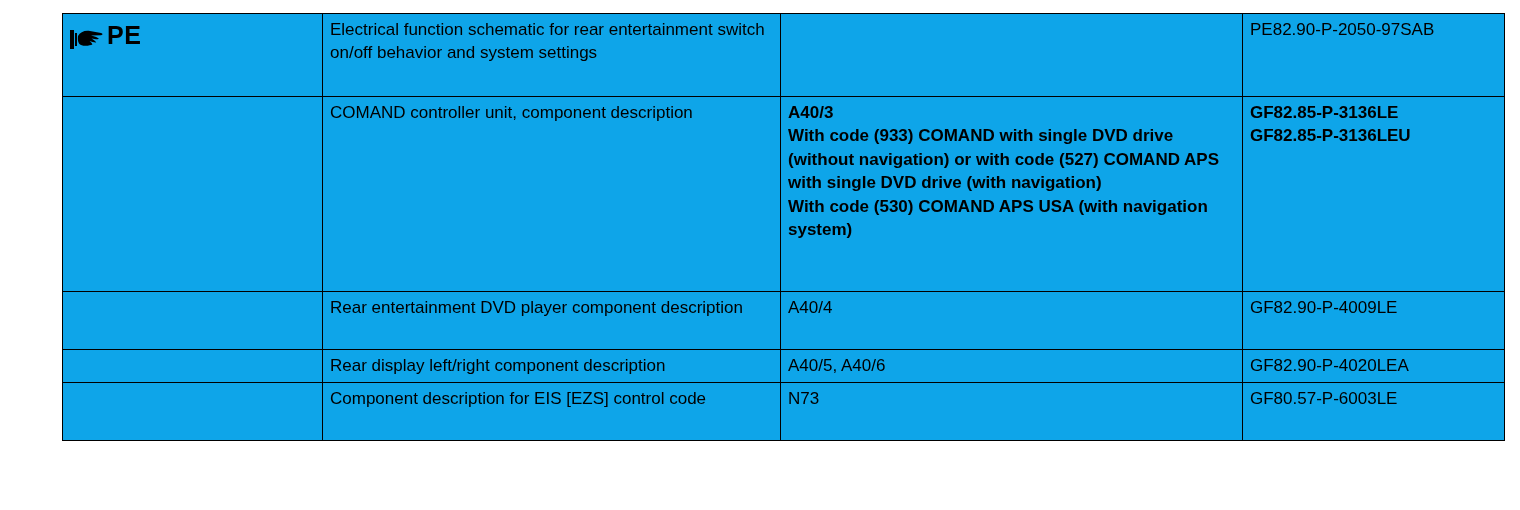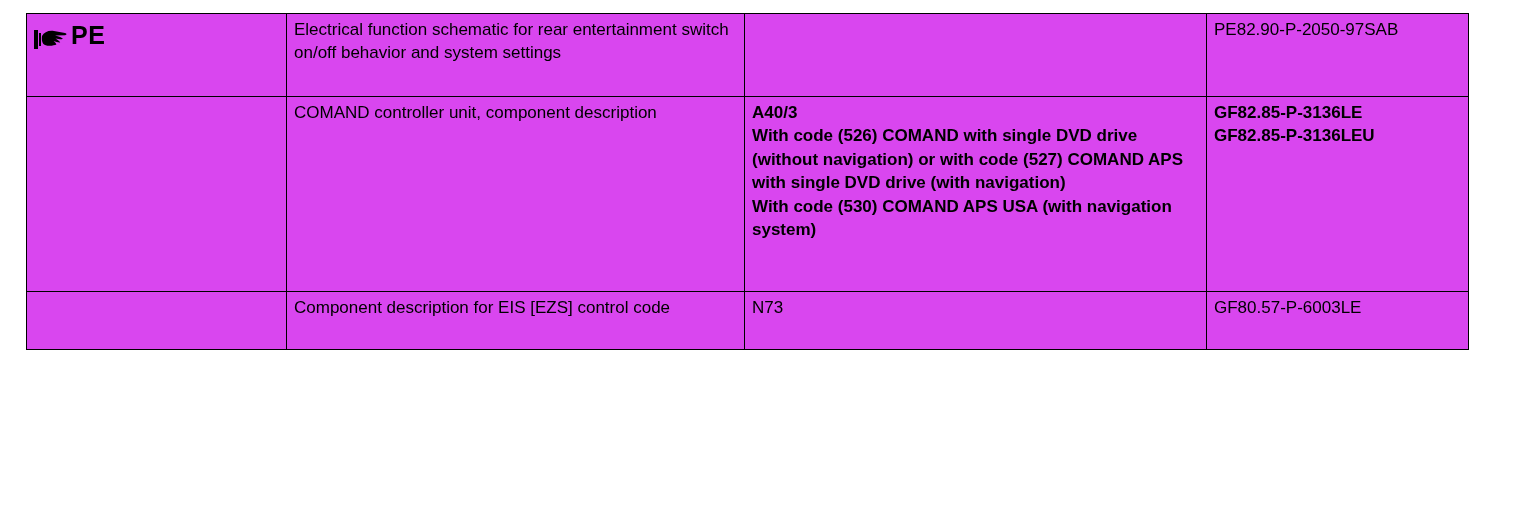--- a/index.html
+++ b/index.html
@@ -17,21 +17,22 @@
   #doc-table-wrap {
     position: absolute;
     left: 26px;
     top: 13px;
     width: 1442px;
   }
   table.doc-table {
     border-collapse: collapse;
     table-layout: fixed;
     width: 1442px;
-    background: #d946ef;
+    background: #0ea5e9;
+    margin-left: 36px;
   }
   table.doc-table td {
     border: 1px solid #000000;
     vertical-align: top;
     padding: 4px 6px 5px 7px;
     font-size: 17px;
     line-height: 1.38;
     font-family: "Liberation Sans", sans-serif;
     color: #000000;
   }
@@ -107,30 +108,58 @@
 
       <tr>
         <td class="marker-cell" style="height:185px;">
           <span class="cell-text"></span>
         </td>
         <td>
           <span class="cell-text">COMAND controller unit, component description</span>
         </td>
         <td>
           <p class="para">A40/3</p>
-          <p class="para">With code (526) COMAND with single DVD drive (without navigation) or with code (527) COMAND APS with single DVD drive (with navigation)</p>
+          <p class="para">With code (933) COMAND with single DVD drive (without navigation) or with code (527) COMAND APS with single DVD drive (with navigation)</p>
           <p class="para gap-para">With code (530) COMAND APS USA (with navigation system)</p>
         </td>
         <td>
           <p class="para">GF82.85-P-3136LE</p>
           <p class="para docno-second">GF82.85-P-3136LEU</p>
         </td>
       </tr>
 
+      <tr>
+        <td class="marker-cell" style="height:48px;">
+          <span class="cell-text"></span>
+        </td>
+        <td>
+          <span class="cell-text">Rear entertainment DVD player component description</span>
+        </td>
+        <td>
+          <span class="cell-text">A40/4</span>
+        </td>
+        <td>
+          <span class="cell-text">GF82.90-P-4009LE</span>
+        </td>
+      </tr>
 
+      <tr>
+        <td class="marker-cell" style="height:22px;">
+          <span class="cell-text"></span>
+        </td>
+        <td>
+          <span class="cell-text">Rear display left/right component description</span>
+        </td>
+        <td>
+          <span class="cell-text">A40/5, A40/6</span>
+        </td>
+        <td>
+          <span class="cell-text">GF82.90-P-4020LEA</span>
+        </td>
+      </tr>
 
       <tr>
         <td class="marker-cell" style="height:48px;">
           <span class="cell-text"></span>
         </td>
         <td>
           <span class="cell-text">Component description for EIS [EZS] control code</span>
         </td>
         <td>
           <span class="cell-text">N73</span>

